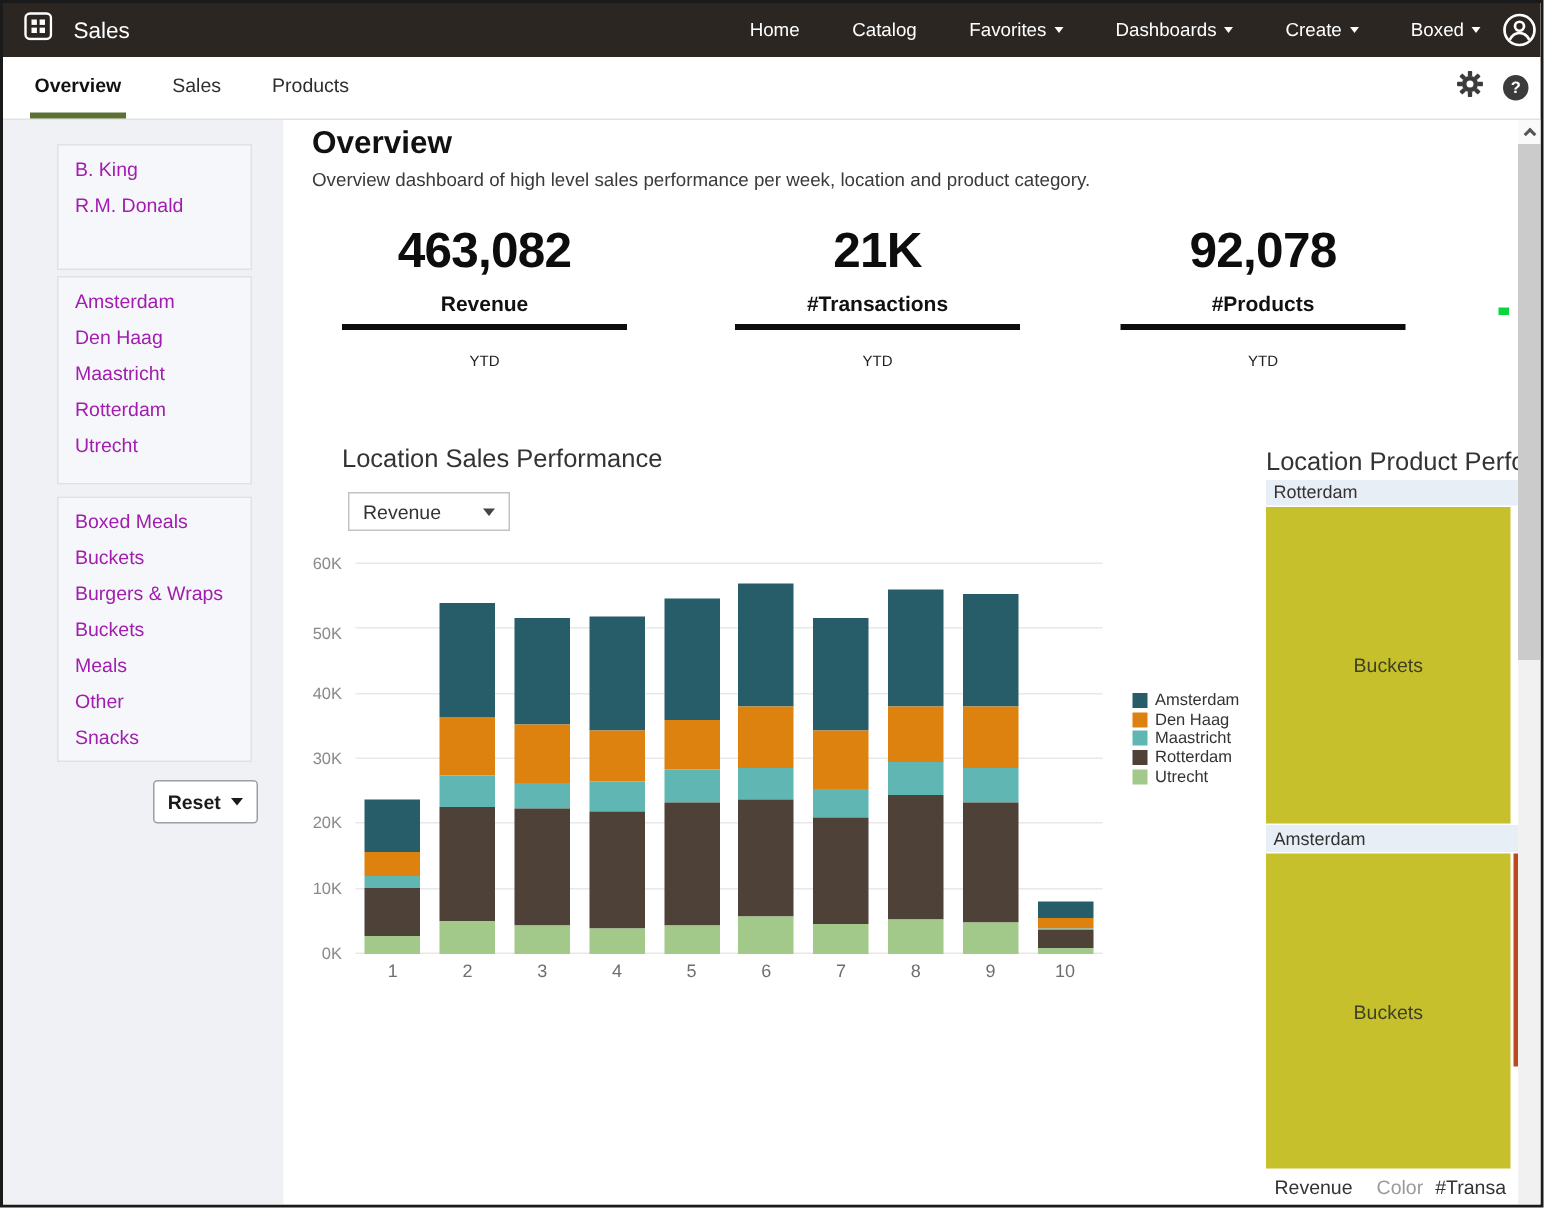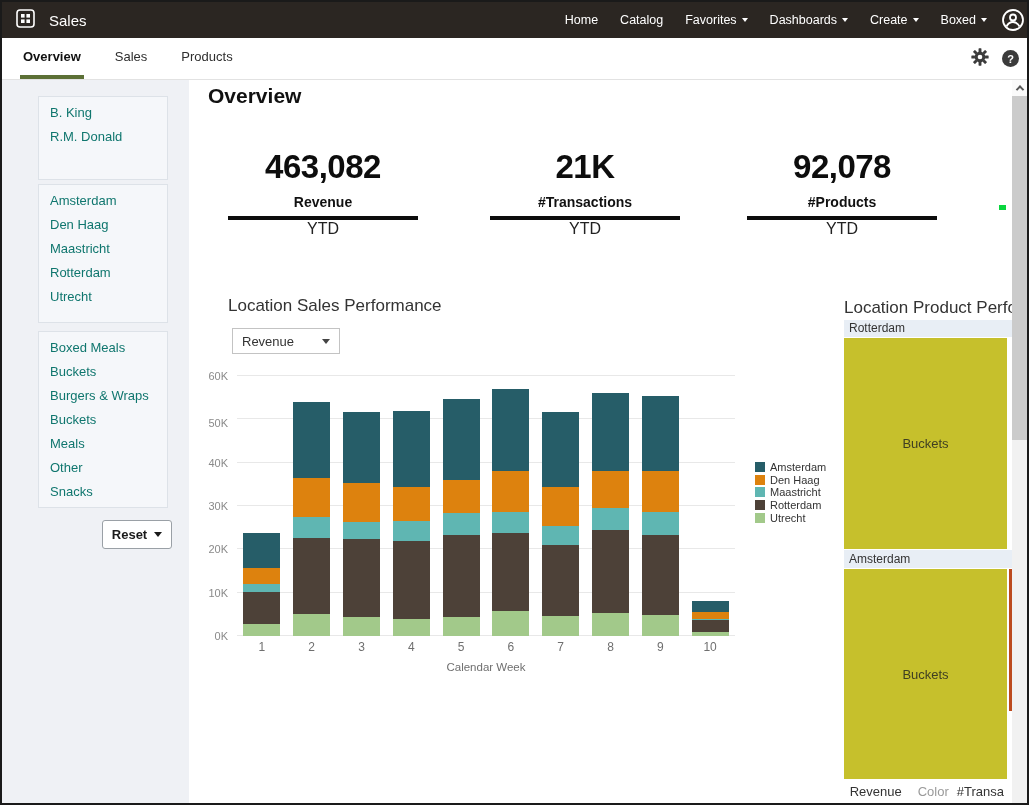--- a/index.html
+++ b/index.html
@@ -4,21 +4,21 @@
 <style>
   * { margin:0; padding:0; box-sizing:border-box; }
   body { width:1029px; height:805px; font-family:"Liberation Sans", sans-serif; }
   .window { position:relative; width:1029px; height:805px; border:2px solid #1a1a1a;
             background:#fff; display:flex; flex-direction:column; overflow:hidden; }
 
   
   .hdr { height:36px; background:#2b2622; display:flex; align-items:center; flex-shrink:0; }
   .hdr .hleft { display:flex; align-items:center; gap:14px; padding-left:14px; }
   .app-title { color:#fff; font-size:15px; }
-  .hnav { margin-left:auto; display:flex; align-items:center; gap:22px; padding-right:14px; }
+  .hnav { margin-left:auto; display:flex; align-items:center; gap:35px; padding-right:14px; }
   .nav-item { color:#fff; font-size:12.5px; display:flex; align-items:center; gap:5px; cursor:pointer; white-space:nowrap; }
   .caret { width:0; height:0; border-left:4px solid transparent; border-right:4px solid transparent;
            border-top:5px solid currentColor; display:inline-block; }
   .caret-sm { border-left-width:3.5px; border-right-width:3.5px; border-top-width:4px; }
   .avatar { margin-right:2px; display:flex; align-items:center; }
 
   
   .tabbar { height:42px; background:#fff; display:flex; align-items:stretch; border-bottom:1px solid #e2e2e2;
             padding-left:18px; flex-shrink:0; position:relative; }
   .tabs { display:flex; gap:28px; }
@@ -32,37 +32,37 @@
   
   .content { position:relative; flex:1; background:#fff; }
 
   
   .sidebar { position:absolute; left:0; top:0; width:187px; height:100%; background:#eff1f5; }
   .fbox { position:absolute; left:36px; width:130px; background:#f5f7fa; border:1px solid #dde2e8;
           padding:4px 0; overflow:hidden; }
   #box-sales { top:16px;  height:84px; }
   #box-loc   { top:104px; height:139px; }
   #box-cat   { top:251px; height:177px; }
-  .fitem { font-size:13px; color:#0f766e; line-height:24px; padding-left:11px; cursor:pointer; white-space:nowrap; }
+  .fitem { font-size:13px; color:#a21caf; line-height:24px; padding-left:11px; cursor:pointer; white-space:nowrap; }
   .reset-btn { position:absolute; top:440px; left:100px; width:70px; height:29px; background:#fff;
                border:1px solid #9aa0a6; border-radius:3px; font-family:inherit; font-size:13px; font-weight:bold;
                color:#1a1a1a; display:flex; align-items:center; justify-content:center; gap:7px; cursor:pointer; }
 
   
   .main { position:absolute; left:187px; top:0; right:15px; bottom:0; background:#fff; }
   .page-title { position:absolute; left:19px; top:4px; font-size:21px; font-weight:bold; color:#111; }
   .page-sub   { position:absolute; left:19px; top:33px; font-size:12.5px; color:#3a3a3a; }
 
   
   .kpi { position:absolute; top:66px; width:260px; text-align:center; cursor:pointer; }
   .kpi:nth-child(1){ left:4px; } .kpi:nth-child(2){ left:266px; } .kpi:nth-child(3){ left:523px; }
   .kpi-num { font-size:33px; font-weight:bold; color:#0d0d0d; height:42px; line-height:42px; letter-spacing:-.5px; }
   .kpi-label { font-size:14px; font-weight:bold; color:#111; height:20px; line-height:20px; margin-top:4px; }
   .kpi-rule { height:4px; width:190px; margin:4px auto 0; background:#0d0d0d; }
-  .kpi-period { margin-top:0; font-size:16px; color:#222; }
+  .kpi-period { margin-top:16px; font-size:10px; color:#222; }
   .green-dash { position:absolute; left:810px; top:125px; width:7px; height:5px; background:#09d63e; }
 
   
   .chart-h2 { position:absolute; left:39px; top:216px; font-size:17px; font-weight:normal; color:#333; }
   .dropdown { position:absolute; left:43px; top:248px; width:108px; height:26px; border:1px solid #c3c3c3;
               background:#fff; display:flex; align-items:center; font-size:13px; color:#333;
               padding:0 9px; cursor:pointer; }
   .dropdown .dd-caret { margin-left:auto; color:#444; }
   .yaxis { position:absolute; left:0; top:296px; width:44px; height:260px; }
   .ytick { position:absolute; right:5px; font-size:11px; color:#8a8a8a; }
@@ -206,20 +206,21 @@
           <div class="fitem">Snacks</div>
         </div>
       <button class="reset-btn">
         <span>Reset</span>
         <span class="caret"></span>
       </button>
     </aside>
 
     <main class="main">
       <h1 class="page-title">Overview</h1>
+      <p class="page-sub">Overview dashboard of high level sales performance per week, location and product category.</p>
 
       <div id="kpis">
           <div class="kpi">
             <div class="kpi-num">463,082</div>
             <div class="kpi-label">Revenue</div>
             <div class="kpi-rule"></div>
             <div class="kpi-period">YTD</div>
           </div>
           <div class="kpi">
             <div class="kpi-num">21K</div>
@@ -355,21 +356,20 @@
           <div class="xtick">2</div>
           <div class="xtick">3</div>
           <div class="xtick">4</div>
           <div class="xtick">5</div>
           <div class="xtick">6</div>
           <div class="xtick">7</div>
           <div class="xtick">8</div>
           <div class="xtick">9</div>
           <div class="xtick">10</div>
         </div>
-      <div class="xtitle">Calendar Week</div>
       <div class="legend" id="legend">
           <div class="lrow">
             <span class="lswatch" style="background: rgb(38, 93, 104);"></span>
             <span class="ltext">Amsterdam</span>
           </div>
           <div class="lrow">
             <span class="lswatch" style="background: rgb(221, 130, 14);"></span>
             <span class="ltext">Den Haag</span>
           </div>
           <div class="lrow">

